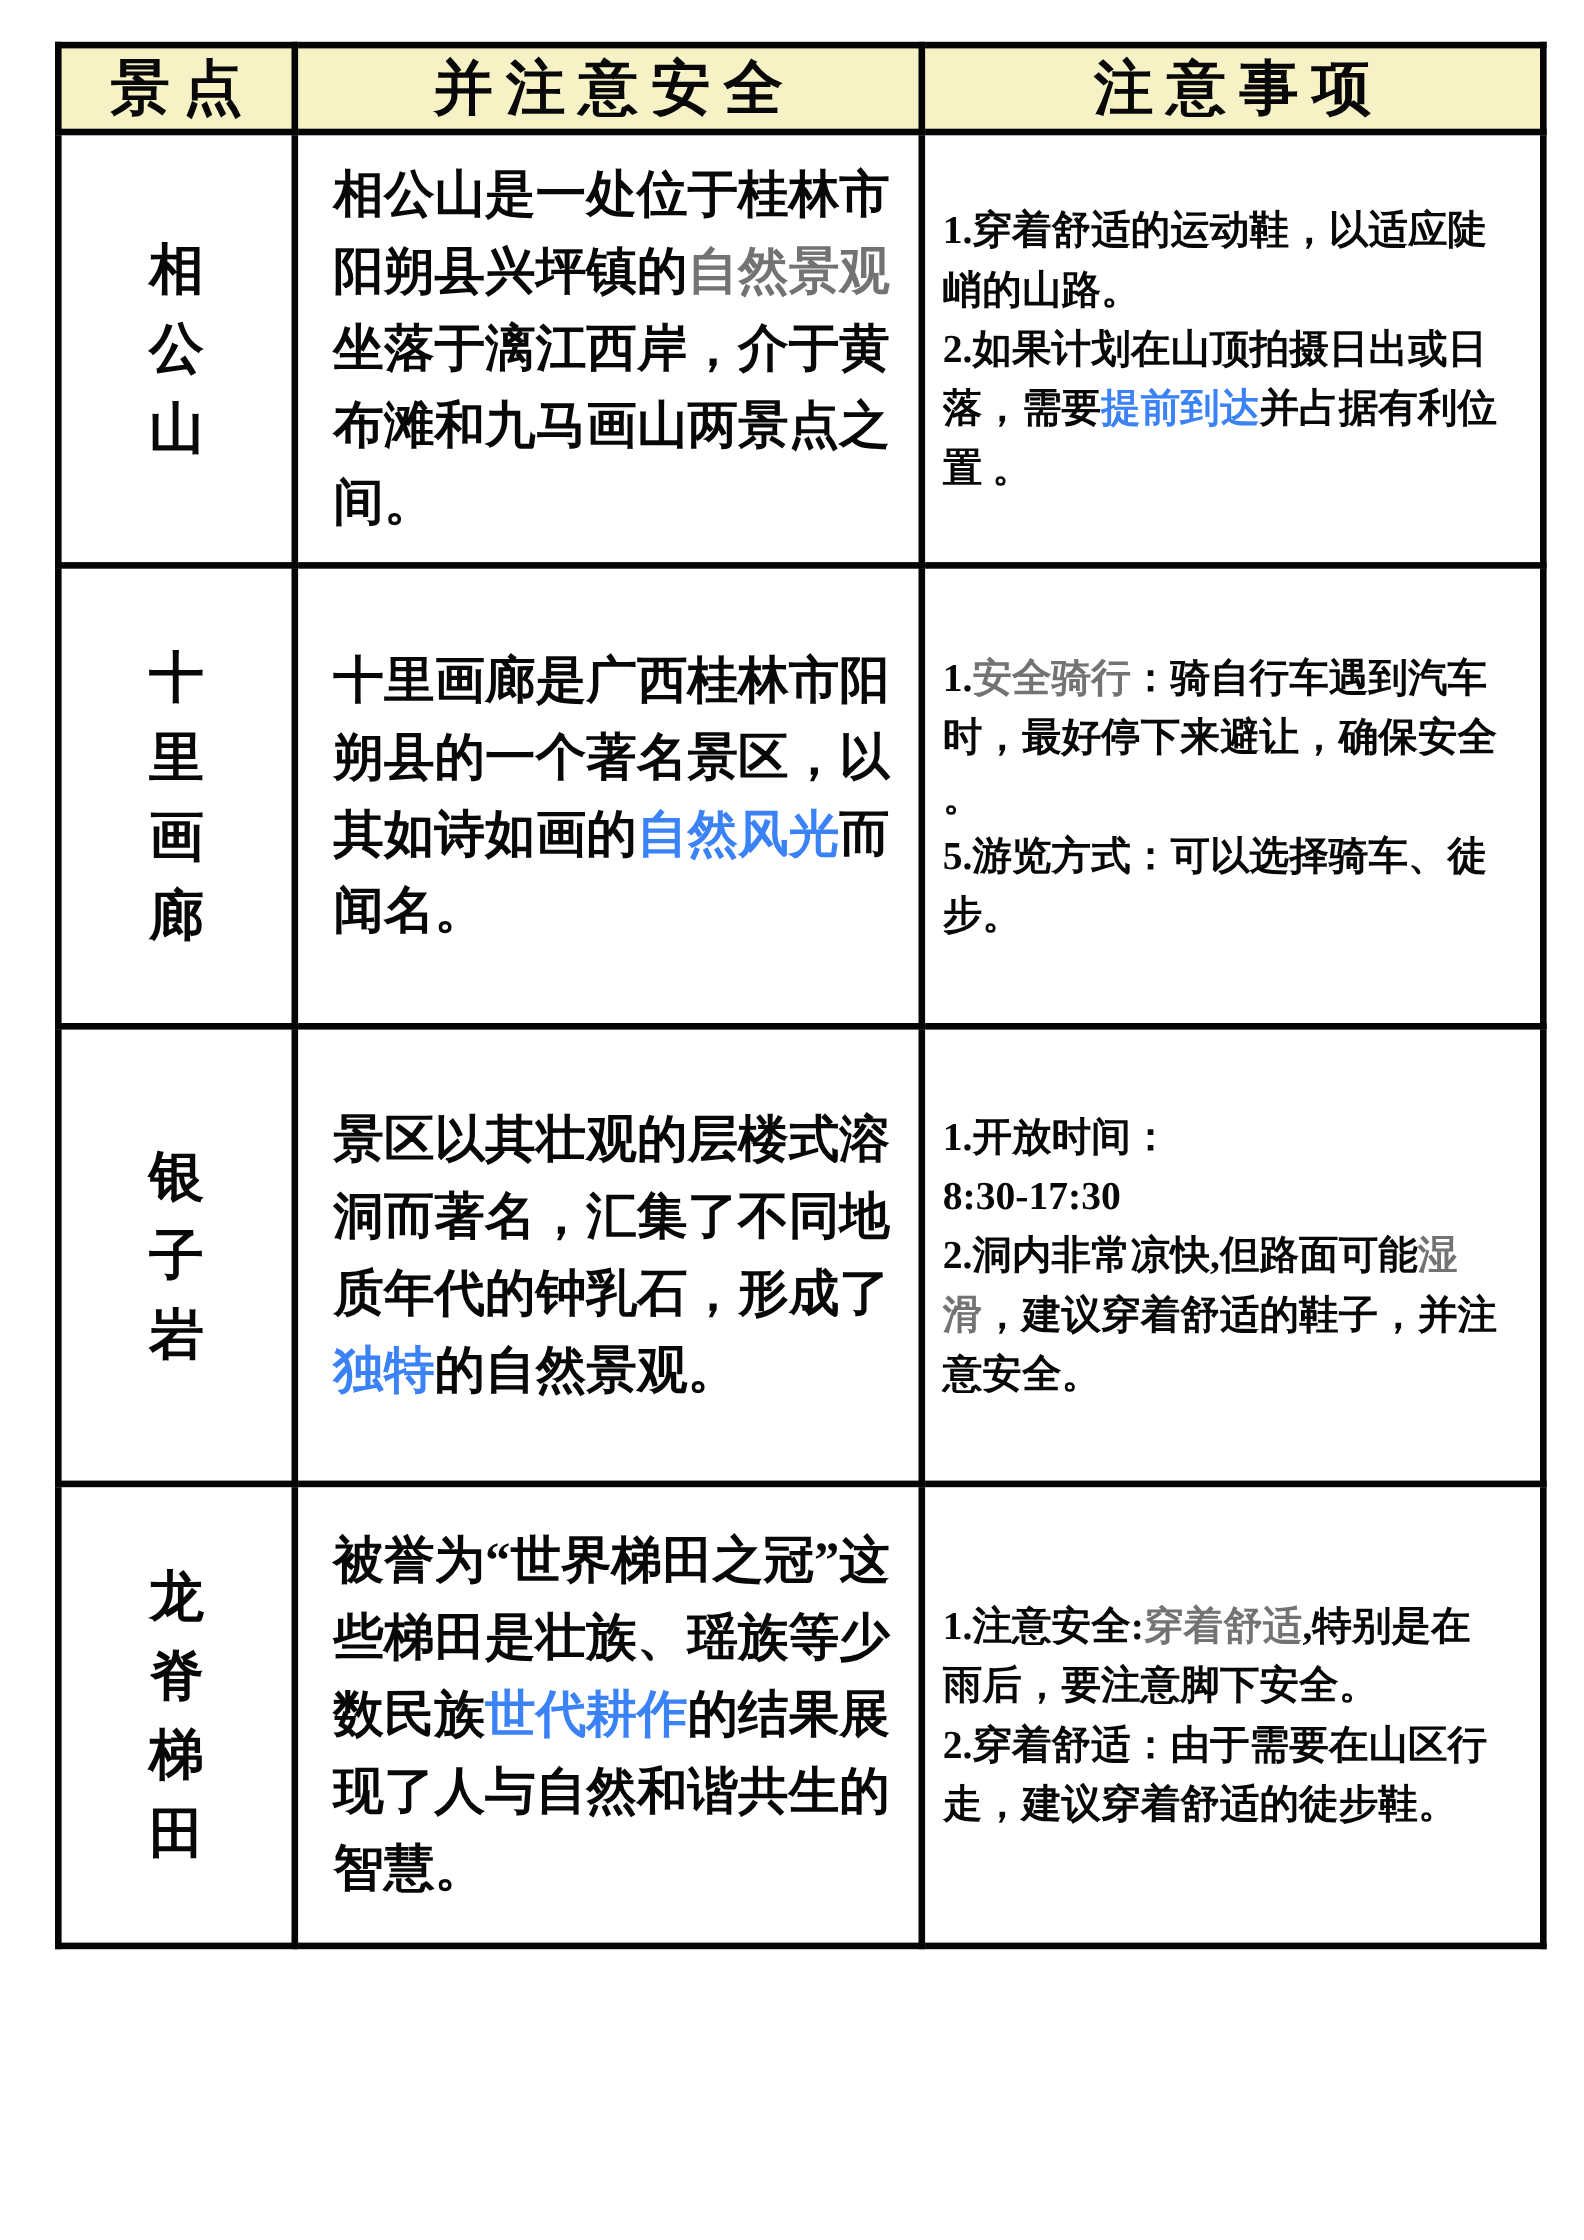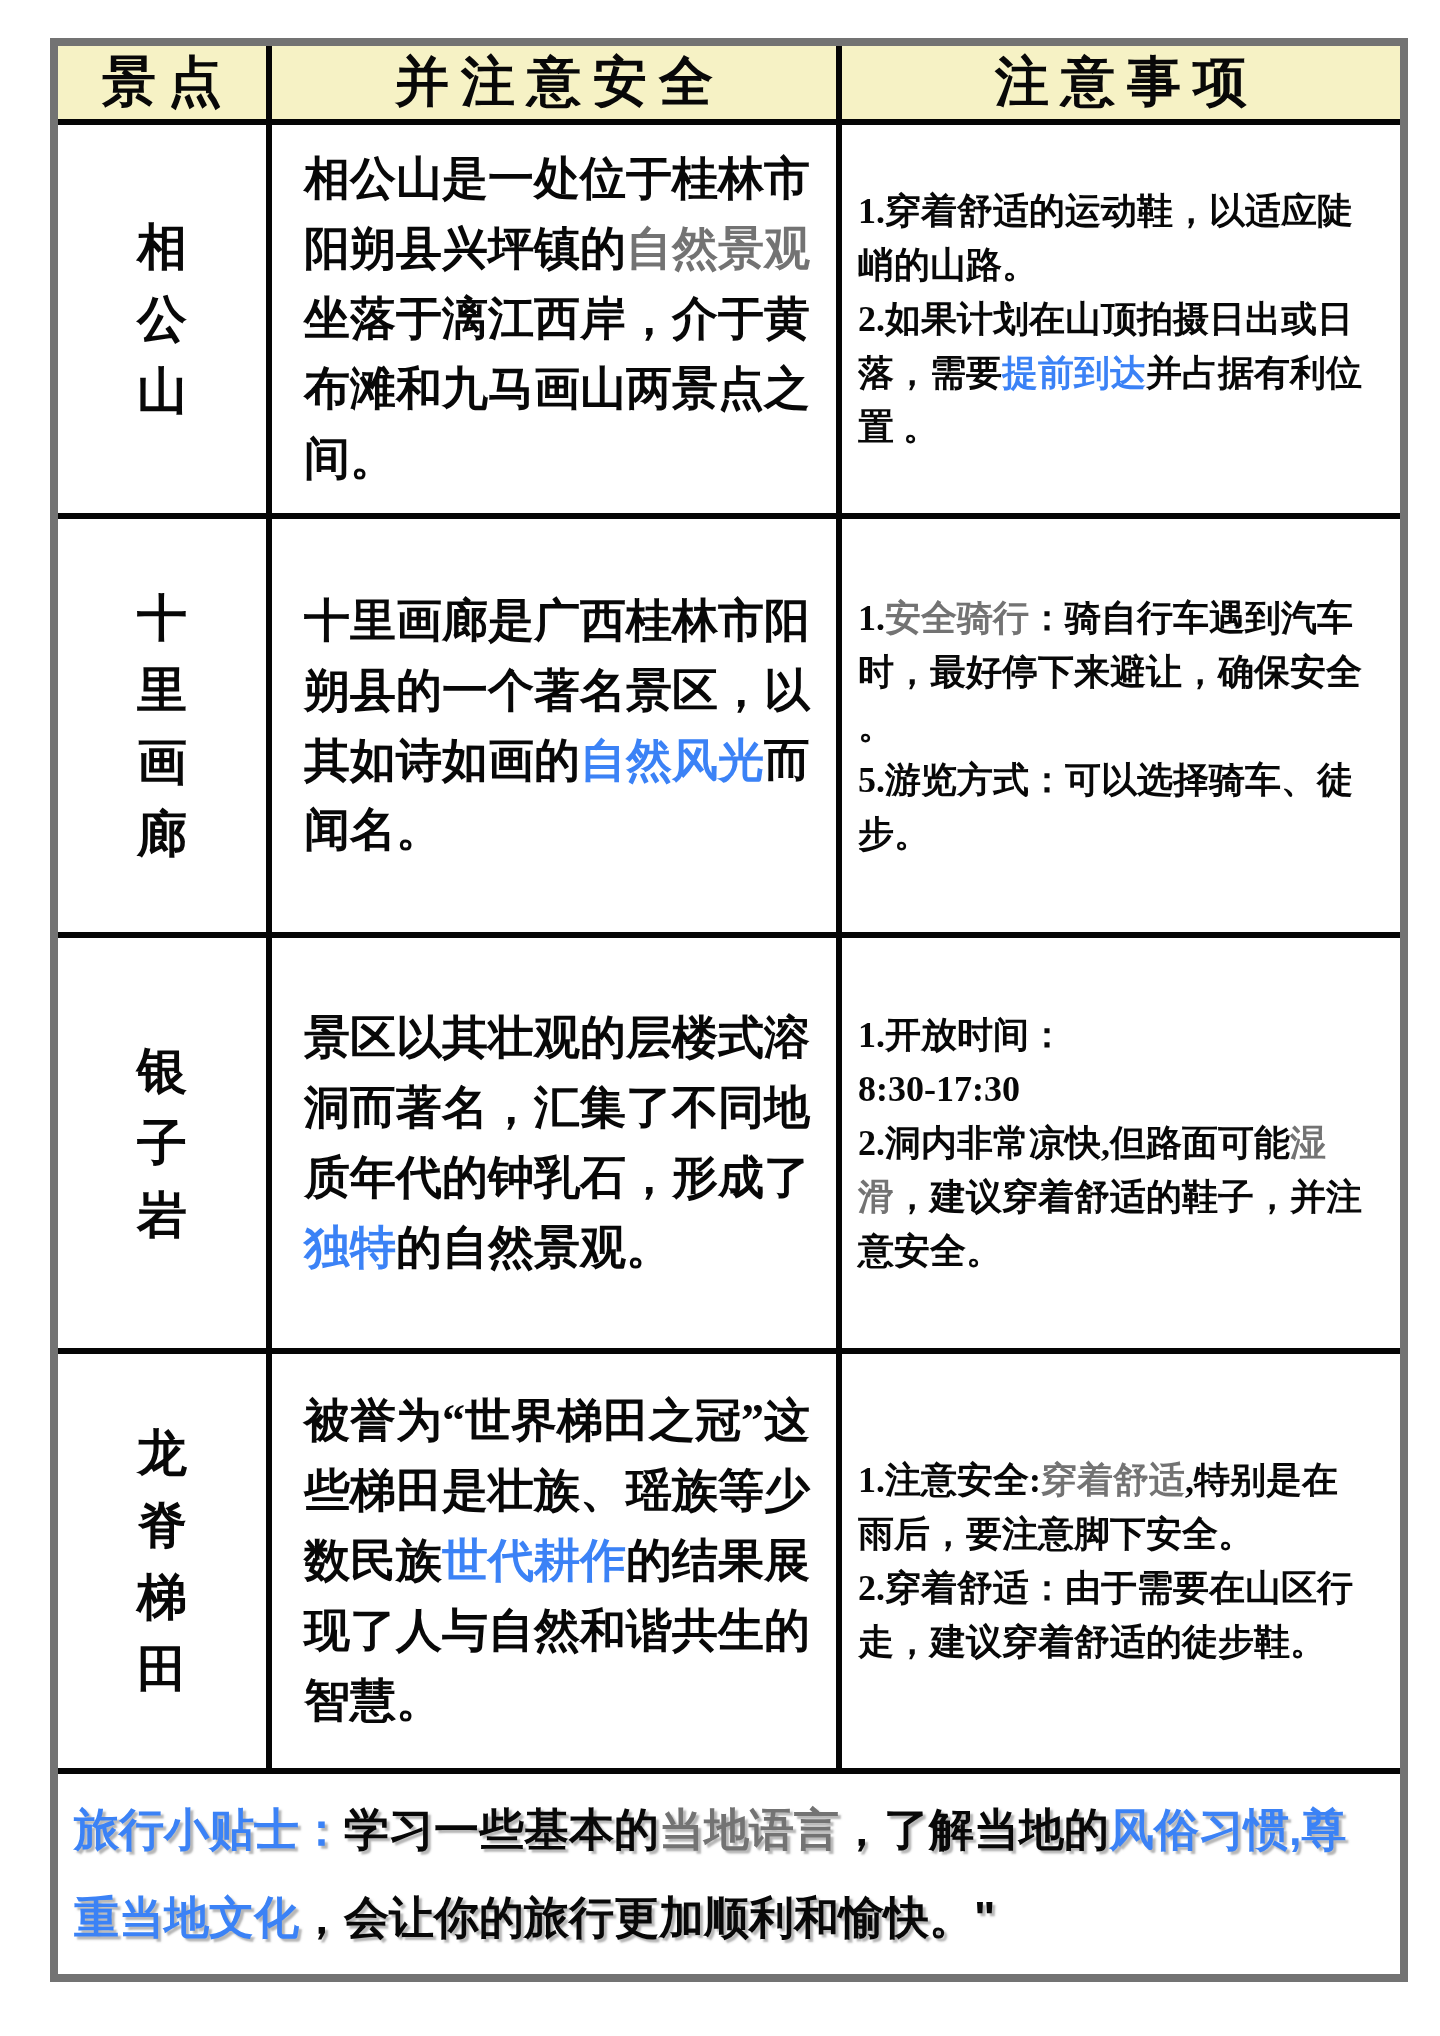--- a/index.html
+++ b/index.html
@@ -16,21 +16,21 @@
     color: #080808;
     overflow: hidden;
   }
   table.tour-table {
     position: absolute;
     left: 50px;
     top: 38px;
     width: 1350px;
     border-collapse: collapse;
     table-layout: fixed;
-    border: 8px solid #737373;
+    border: 6px solid #737373;
   }
   .tour-table th,
   .tour-table td {
     border: 6px solid #050505;
     padding: 0;
     vertical-align: middle;
   }
   .tour-table thead th {
     height: 64px;
     background: #F6F2C5;
@@ -158,21 +158,16 @@
           <p class="analysis-text"><span>被誉为“世界梯田之冠”这些梯田是壮族、瑶族等少数民族</span><span class="c-red">世代耕作</span><span>的结果展现了人与自然和谐共生的智慧。</span></p>
         </td>
         <td class="cell-notes">
           <div class="notes-text">
             <p><span>1.注意安全:</span><span class="c-orange">穿着舒适</span><span>,特别是在雨后，要注意脚下安全。</span></p>
             <p><span>2.穿着舒适：由于需要在山区行走，建议穿着舒适的徒步鞋。</span></p>
           </div>
         </td>
       </tr>
 
-      <tr>
-        <td class="cell-tips" colspan="3">
-          <div class="tips-text"><span class="c-red">旅行小贴士：</span><span>学习一些基本的</span><span class="c-orange">当地语言</span><span>，了解当地的</span><span class="c-red">风俗习惯,尊重当地文化</span><span>，会让你的旅行更加顺利和愉快。"</span></div>
-        </td>
-      </tr>
 
     </tbody>
   </table>
 </div>
 
 </body></html>

